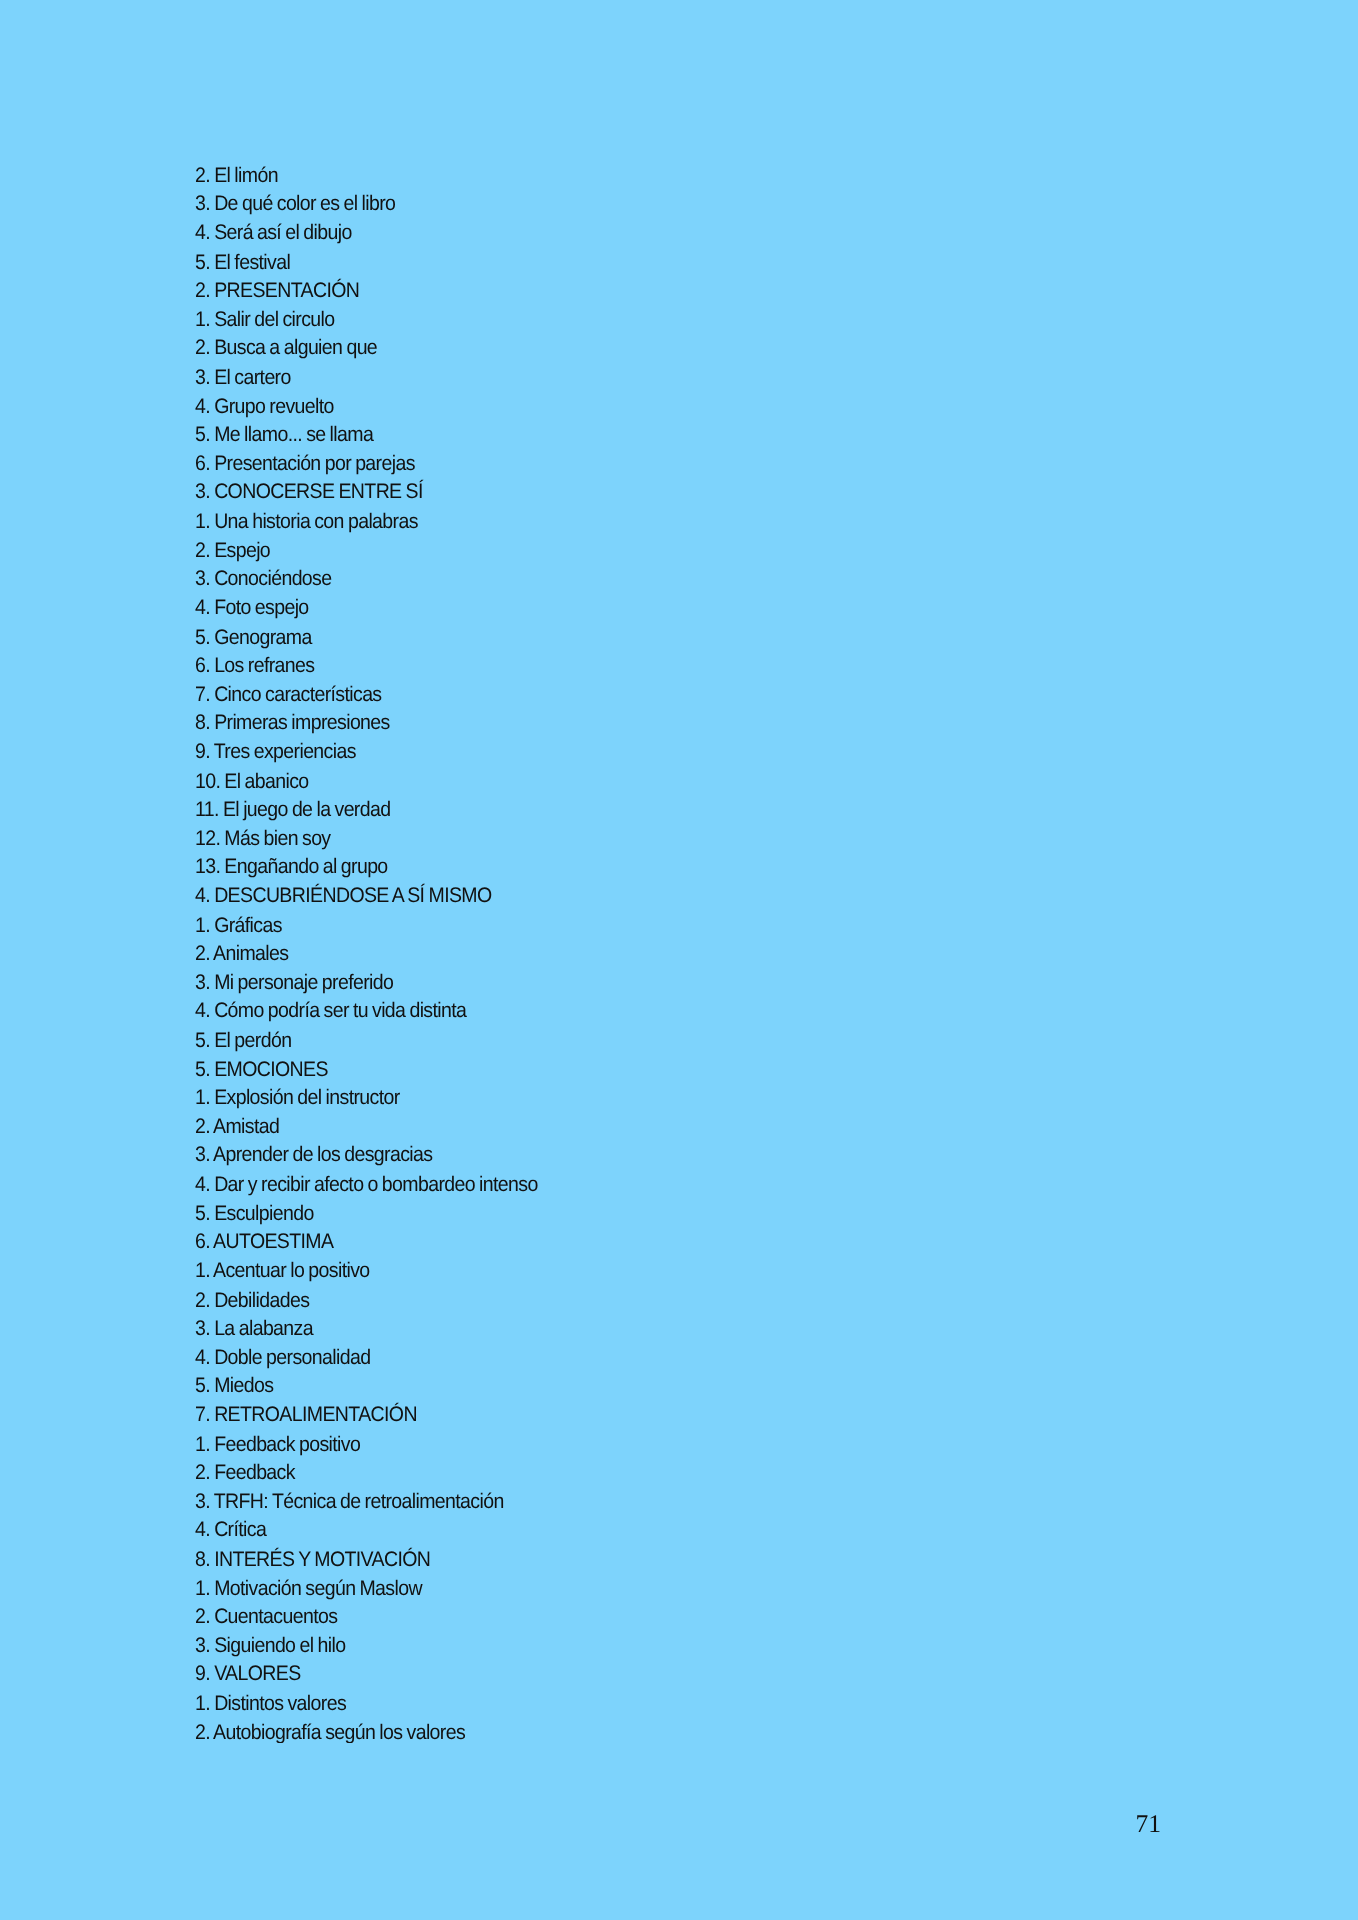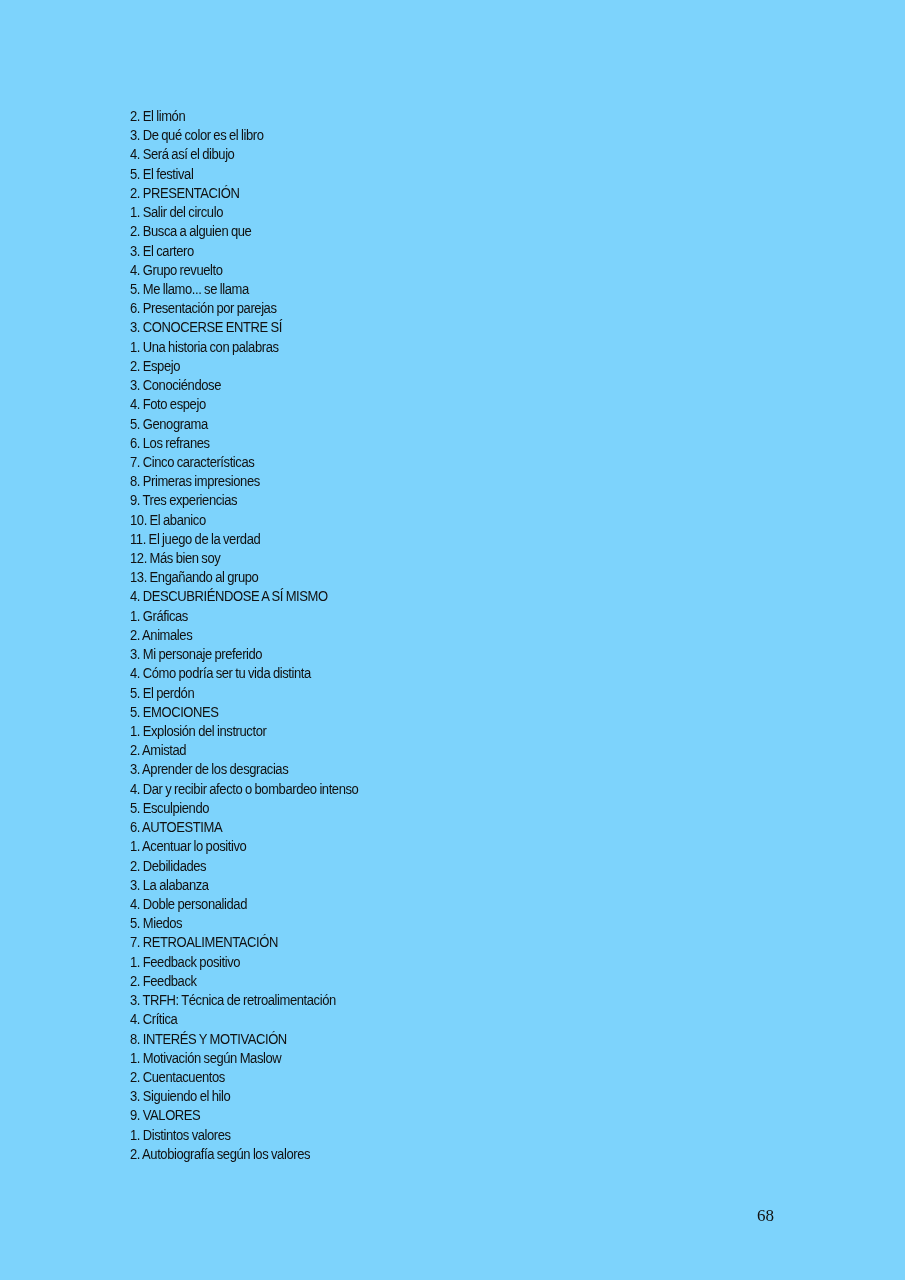--- a/index.html
+++ b/index.html
@@ -103,14 +103,14 @@
       <li>3. TRFH: Técnica de retroalimentación</li>
       <li>4. Crítica</li>
       <li>8. INTERÉS Y MOTIVACIÓN</li>
       <li>1. Motivación según Maslow</li>
       <li>2. Cuentacuentos</li>
       <li>3. Siguiendo el hilo</li>
       <li>9. VALORES</li>
       <li>1. Distintos valores</li>
       <li>2. Autobiografía según los valores</li>
     </ul>
-  <div class="page-number">68</div>
+  <div class="page-number">71</div>
 </div>
 
 </body></html>

